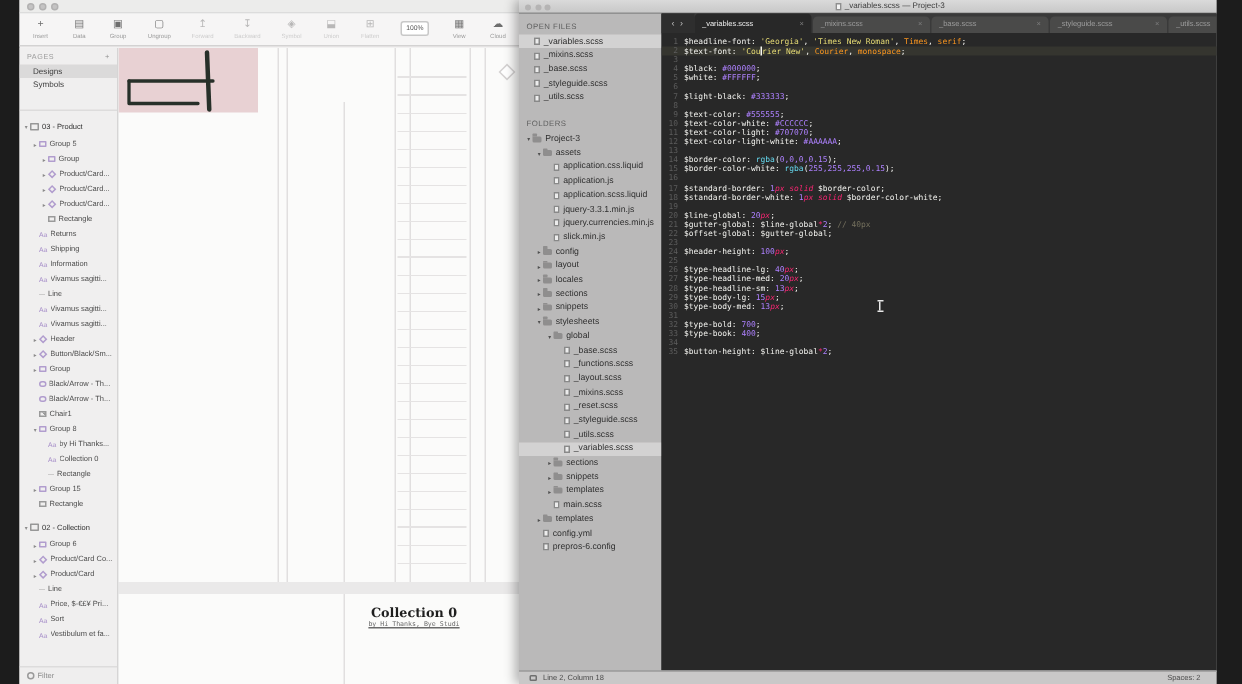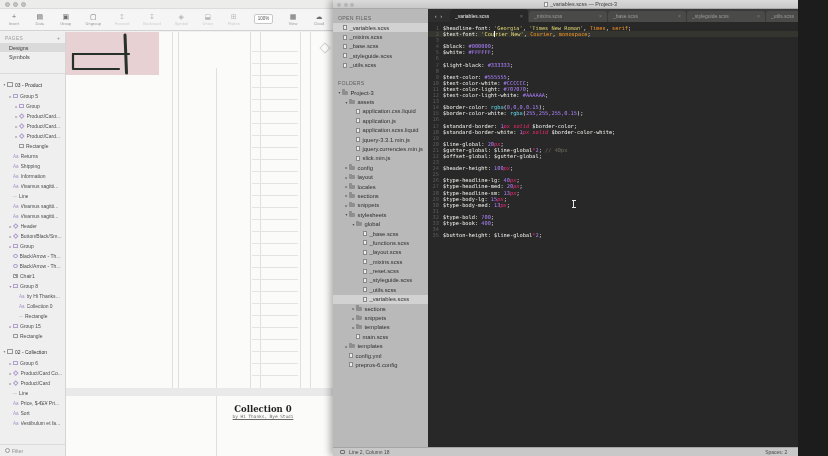--- a/index.html
+++ b/index.html
@@ -1,18 +1,18 @@
 <!DOCTYPE html>
 <html><head>
 <meta charset="utf-8">
 <style>
   * { box-sizing: border-box; }
   html,body { margin:0; padding:0; }
   body { width:828px; height:456px; font-family:"Liberation Sans",sans-serif; background:#1c1c1c; overflow:hidden; }
-  #app { position:relative; width:798px; height:456px; overflow:hidden; background:#e9e8e8; }
+  #app { position:relative; width:798px; height:456px; overflow:hidden; background:#e9e8e8;margin-left:13px; }
 
   
   #sketch { position:absolute; left:0; top:0; width:333px; height:456px; background:#f2f1f1; }
   .sk-titlebar { height:9px; background:#ececeb; border-bottom:1px solid #dcdcdc; display:flex; align-items:center; padding-left:5px; gap:3px; }
   .light { width:5px; height:5px; border-radius:50%; background:#c4c3c3; border:0.5px solid #b2b1b1; }
   #sk-toolbar { height:22px; background:#f6f5f5; border-bottom:1px solid #d3d2d2; display:flex; align-items:center; justify-content:space-between; padding:1px 8px 2px; }
   .tb-item { display:flex; flex-direction:column; align-items:center; justify-content:center; min-width:12px; cursor:default; }
   .tb-item .g { font-size:7px; line-height:8px; color:#6e6e6e; }
   .tb-item .l { font-size:4px; line-height:5px; color:#9a9a9a; }
   .tb-item.dis .g, .tb-item.dis .l { opacity:.45; }

